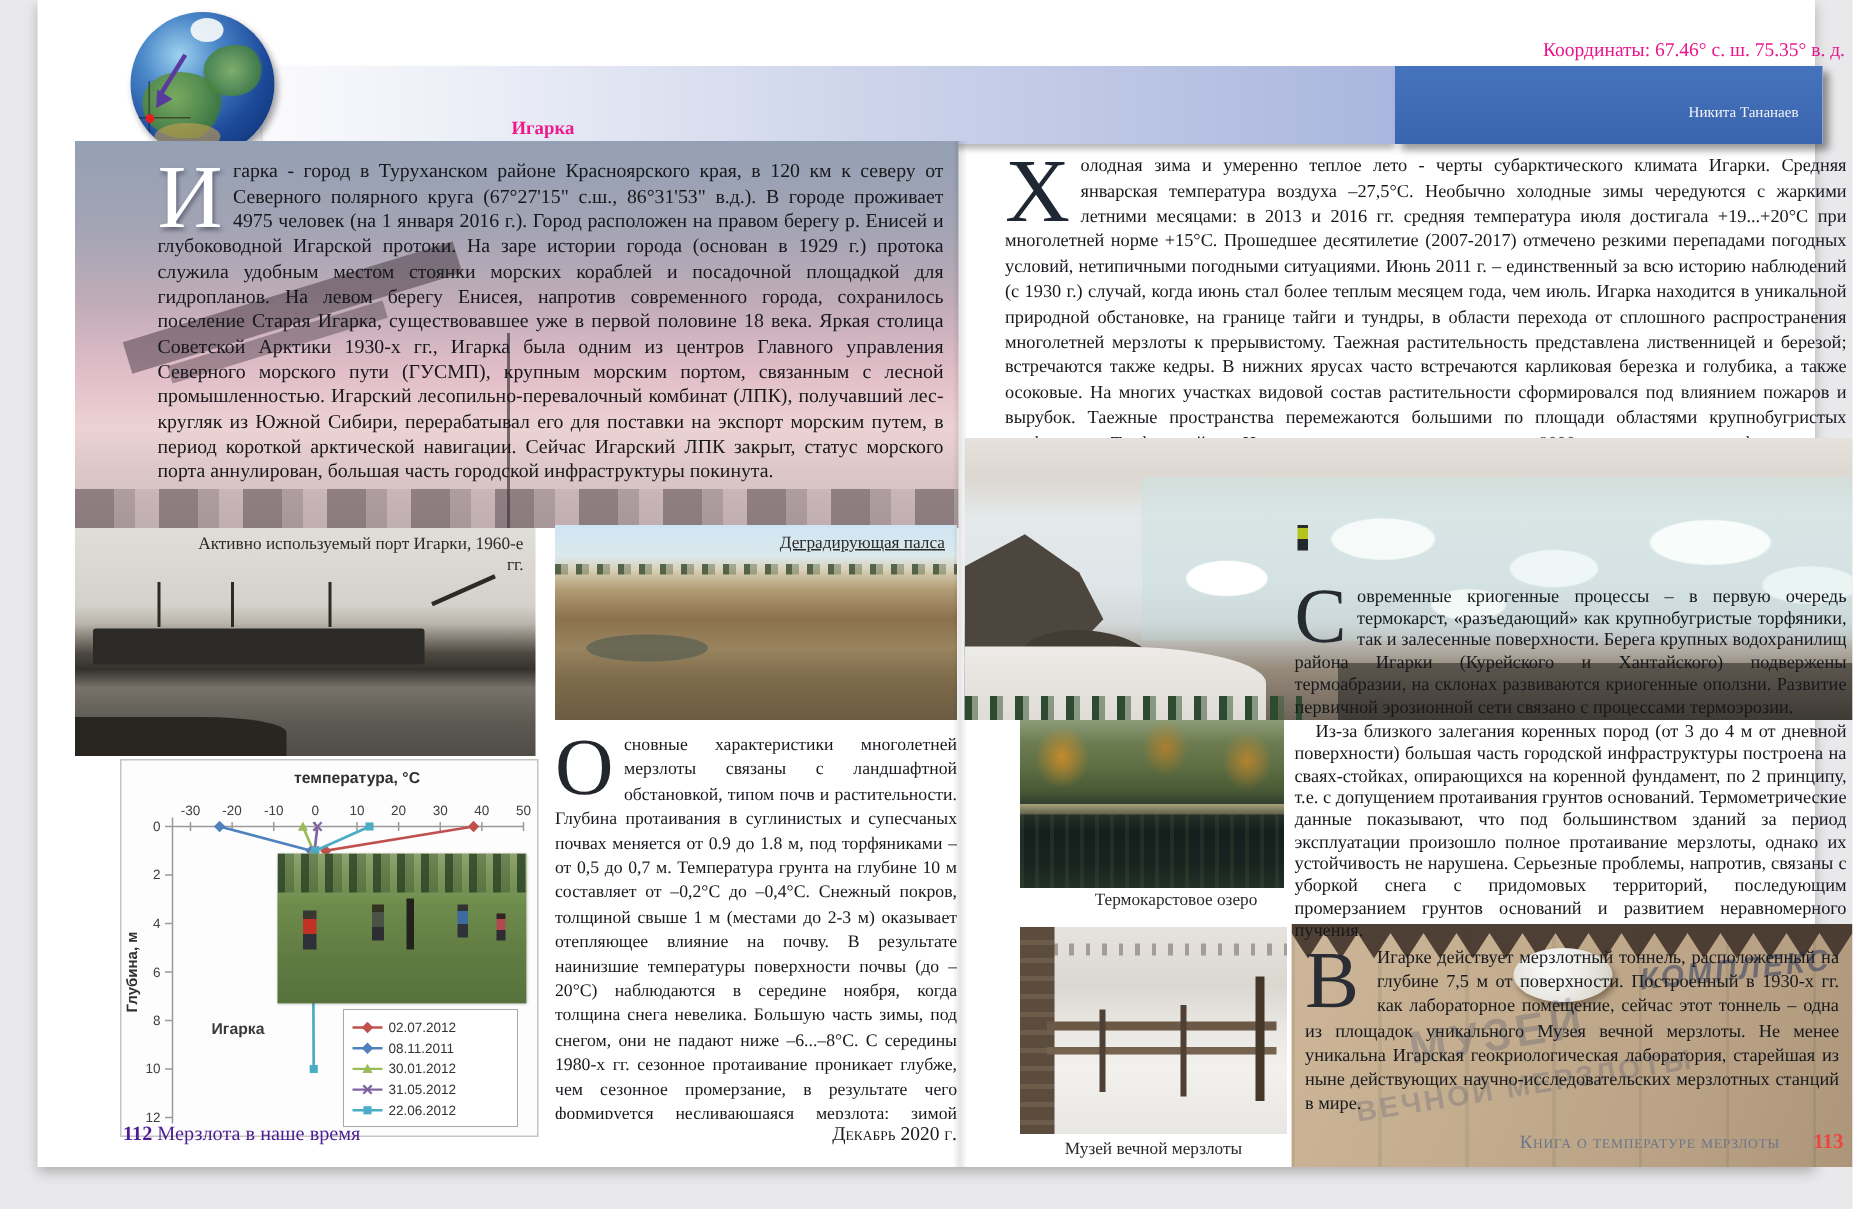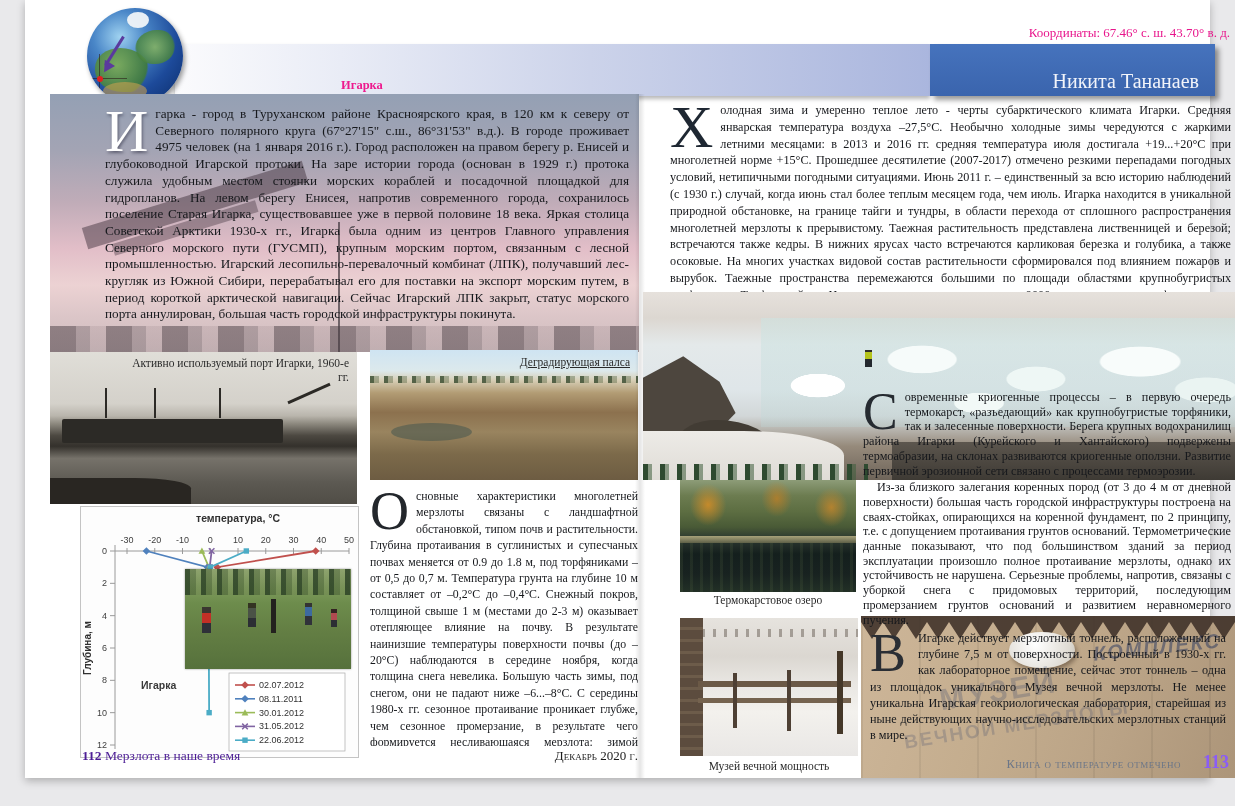--- a/index.html
+++ b/index.html
@@ -3,21 +3,21 @@
 <meta charset="utf-8">
 <style>
   html,body{margin:0;padding:0;}
   body{width:1235px;height:806px;background:#e9e9eb;font-family:"Liberation Serif",serif;overflow:hidden;position:relative;}
   .screen{position:absolute;left:0;top:0;width:1235px;height:806px;}
   .spread{position:absolute;left:25px;top:0;width:1185px;height:778px;background:#ffffff;box-shadow:0 3px 8px rgba(0,0,0,.25);}
   
   .coords{position:absolute;left:700px;top:25px;width:505px;text-align:right;font-size:13px;color:#e8168c;font-family:"Liberation Serif",serif;}
   .banner{position:absolute;left:150px;top:44px;width:755px;height:52px;background:linear-gradient(90deg,#fbfbfd 0%,#e9ecf6 22%,#ccd3ea 55%,#aab6de 100%);box-shadow:0 3px 4px rgba(0,0,0,.28);}
   .author-block{position:absolute;left:905px;top:44px;width:285px;height:52px;background:linear-gradient(180deg,#4673bd 0%,#3a64ad 100%);box-shadow:4px 4px 5px rgba(0,0,0,.40);}
-  .author-name{position:absolute;right:16px;top:26px;color:#f2f4fa;font-size:20px;}
+  .author-name{position:absolute;right:16px;top:26px;color:#f2f4fa;font-size:10px;}
   .region-title{position:absolute;left:163px;top:1px;font-size:27px;color:#ed1a8e;text-shadow:1px 1px 1px rgba(90,90,120,.5);}
   .city-subtitle{position:absolute;left:166px;top:34px;font-size:12.5px;font-weight:bold;color:#ed1a8e;}
   .globe{position:absolute;left:62px;top:8px;width:96px;height:96px;border-radius:50%;
     background:radial-gradient(circle at 34% 30%,#9fd2f0 0%,#4a87c8 28%,#1d4a9a 62%,#0a2a66 100%);
     box-shadow:2px 3px 5px rgba(0,0,0,.4);overflow:hidden;}
   .globe .land1{position:absolute;left:8px;top:40px;width:55px;height:44px;border-radius:50% 60% 40% 55%;background:radial-gradient(circle at 40% 40%,#7fae54,#3f7a3a 70%,transparent 75%);opacity:.9;}
   .globe .land2{position:absolute;left:48px;top:22px;width:40px;height:34px;border-radius:60% 45% 55% 50%;background:radial-gradient(circle at 50% 50%,#8ab860,#46813e 70%,transparent 78%);opacity:.85;}
   .globe .land3{position:absolute;left:16px;top:74px;width:44px;height:18px;border-radius:50%;background:#c8a050;opacity:.6;}
   .globe .cap{position:absolute;left:40px;top:4px;width:22px;height:16px;border-radius:50%;background:#f0f4f8;opacity:.95;}
   .globe .arrow{position:absolute;left:26px;top:26px;width:3px;height:34px;background:#5a3a9e;transform:rotate(32deg);}
@@ -98,21 +98,21 @@
   .lake-photo{left:655px;top:480px;width:176px;height:112px;
     background:linear-gradient(180deg,#8d9c78 0%,#6c7c50 14%,#5d6e42 28%,#495a36 42%,#2c3830 52%,#141f1d 66%,#182220 84%,#223026 100%);}
   .lake-photo .autumn{position:absolute;left:0;top:0;width:100%;height:55%;
     background:
       radial-gradient(26px 30px at 16% 40%,rgba(214,142,38,.85),transparent 70%),
       radial-gradient(22px 26px at 55% 30%,rgba(198,128,34,.7),transparent 70%),
       radial-gradient(24px 28px at 86% 44%,rgba(206,136,40,.75),transparent 70%);}
   .lake-photo .reeds{position:absolute;left:0;top:50%;width:100%;height:6%;background:linear-gradient(180deg,rgba(196,186,140,.8),rgba(150,142,100,.5));}
   .lake-photo .refl{position:absolute;left:0;top:56%;width:100%;height:44%;
     background:repeating-linear-gradient(90deg,rgba(96,116,72,.16) 0 3px,transparent 3px 10px);}
-  .lake-caption{position:absolute;left:655px;top:594px;width:176px;text-align:center;font-size:11.5px;color:#2a2a2a;}
+  .lake-caption{position:absolute;left:671px;top:594px;width:176px;text-align:center;font-size:11.5px;color:#2a2a2a;}
   .museumw-photo{left:655px;top:618px;width:178px;height:138px;
     background:linear-gradient(180deg,#e6e3de 0%,#dbd7d1 28%,#e9e7e3 48%,#f3f1ed 68%,#e9e7e5 100%);}
   .museumw-photo .logwall{position:absolute;left:0;top:0;width:13%;height:100%;
     background:repeating-linear-gradient(180deg,#5c4c3e 0 9px,#6d5c4a 9px 12px);}
   .museumw-photo .rail1{position:absolute;left:10%;top:46%;width:86%;height:6px;background:#6b5946;}
   .museumw-photo .rail2{position:absolute;left:10%;top:58%;width:86%;height:5px;background:#75634f;}
   .museumw-photo .post1{position:absolute;left:30%;top:40%;width:4px;height:40%;background:#4e4034;}
   .museumw-photo .post2{position:absolute;left:60%;top:38%;width:4px;height:44%;background:#4e4034;}
   .museumw-photo .post3{position:absolute;left:88%;top:24%;width:6px;height:60%;background:#443728;}
   .museumw-photo .distant{position:absolute;left:0;top:8%;width:100%;height:8px;
@@ -125,29 +125,29 @@
   .facade-photo .lamp{position:absolute;left:148px;top:16px;width:66px;height:36px;border-radius:50%;
     background:radial-gradient(circle at 40% 35%,#ffffff,#dedad2 75%,#c4c0b8);box-shadow:2px 3px 4px rgba(60,45,30,.45);}
   .ghost{position:absolute;font-family:"Liberation Sans",sans-serif;font-weight:bold;}
   .ghost-top{right:14px;top:20px;font-style:italic;font-size:20px;letter-spacing:2px;color:rgba(22,42,92,.45);transform:rotate(-6deg);}
   .ghost-l1{left:78px;top:58px;font-size:30px;letter-spacing:3px;color:rgba(28,50,100,.22);transform:rotate(-9deg);}
   .ghost-l2{left:42px;top:98px;font-size:19px;letter-spacing:2px;color:rgba(28,50,100,.20);transform:rotate(-9deg);}
   .museum-block{position:absolute;left:845px;top:630px;width:356px;height:118px;font-size:12.2px;line-height:16.2px;overflow:hidden;z-index:6;}
   .museum-block .dropcap{font-size:54px;color:#2a2e34;margin-right:12px;}
   .footer-right{position:absolute;left:836px;top:752px;width:368px;z-index:7;text-align:right;}
   .footer-right .bt{font-variant:small-caps;font-size:12.5px;color:#6b7688;letter-spacing:.5px;}
-  .footer-right .pn{font-size:18px;font-weight:bold;color:#8b5cf6;margin-left:18px;}
+  .footer-right .pn{font-size:14px;font-weight:bold;color:#ef4444;margin-left:18px;}
 </style>
 </head>
 <body>
 
 <div class="screen">
   <div class="spread">
 
-    <div class="coords">Координаты: 67.46° с. ш. 43.70°  в. д.</div>
+    <div class="coords">Координаты: 67.46° с. ш. 75.35°  в. д.</div>
     <div class="banner">
       <div class="city-subtitle">Игарка</div>
     </div>
     <div class="author-block">
       <div class="author-name">Никита Тананаев</div>
     </div>
     <div class="globe">
       <div class="land1"></div>
       <div class="land2"></div>
       <div class="land3"></div>
@@ -313,35 +313,35 @@
 
     <div class="photo-frame museumw-photo">
       <div class="distant"></div>
       <div class="logwall"></div>
       <div class="rail1"></div>
       <div class="rail2"></div>
       <div class="post1"></div>
       <div class="post2"></div>
       <div class="post3"></div>
     </div>
-    <div class="museumw-caption">Музей вечной мощность</div>
+    <div class="museumw-caption">Музей вечной мерзлоты</div>
 
     <div class="photo-frame facade-photo">
       <svg id="sawtooth-svg" width="374" height="26" style="position:absolute;left:0;top:0;">
           <path d="M0 0 H374 V6 L363 23 L352 6 L341 23 L330 6 L319 23 L308 6 L297 23 L286 6 L275 23 L264 6 L253 23 L242 6 L231 23 L220 6 L209 23 L198 6 L187 23 L176 6 L165 23 L154 6 L143 23 L132 6 L121 23 L110 6 L99 23 L88 6 L77 23 L66 6 L55 23 L44 6 L33 23 L22 6 L11 23 L0 6 Z" fill="#3e3028" opacity="0.88"></path>
         </svg>
       <div class="lamp"></div>
       <div class="ghost ghost-top">КОМПЛЕКС</div>
       <div class="ghost ghost-l1">МУЗЕЙ</div>
       <div class="ghost ghost-l2">ВЕЧНОЙ МЕРЗЛОТЫ</div>
     </div>
 
     <div class="museum-block para">
       <span class="dropcap">В</span><span>Игарке действует мерзлотный тоннель, расположенный на глубине 7,5 м от поверхности. Построенный в 1930-х гг. как лабораторное помещение, сейчас этот тоннель – одна из площадок уникального Музея вечной мерзлоты. Не менее уникальна Игарская геокриологическая лаборатория, старейшая из ныне действующих научно-исследовательских мерзлотных станций в мире.</span>
     </div>
 
     <div class="footer-right">
-      <span class="bt">Книга о температуре отмечено</span>
+      <span class="bt">Книга о температуре мерзлоты</span>
       <span class="pn">113</span>
     </div>
 
   </div>
 </div>
 
 </body></html>

